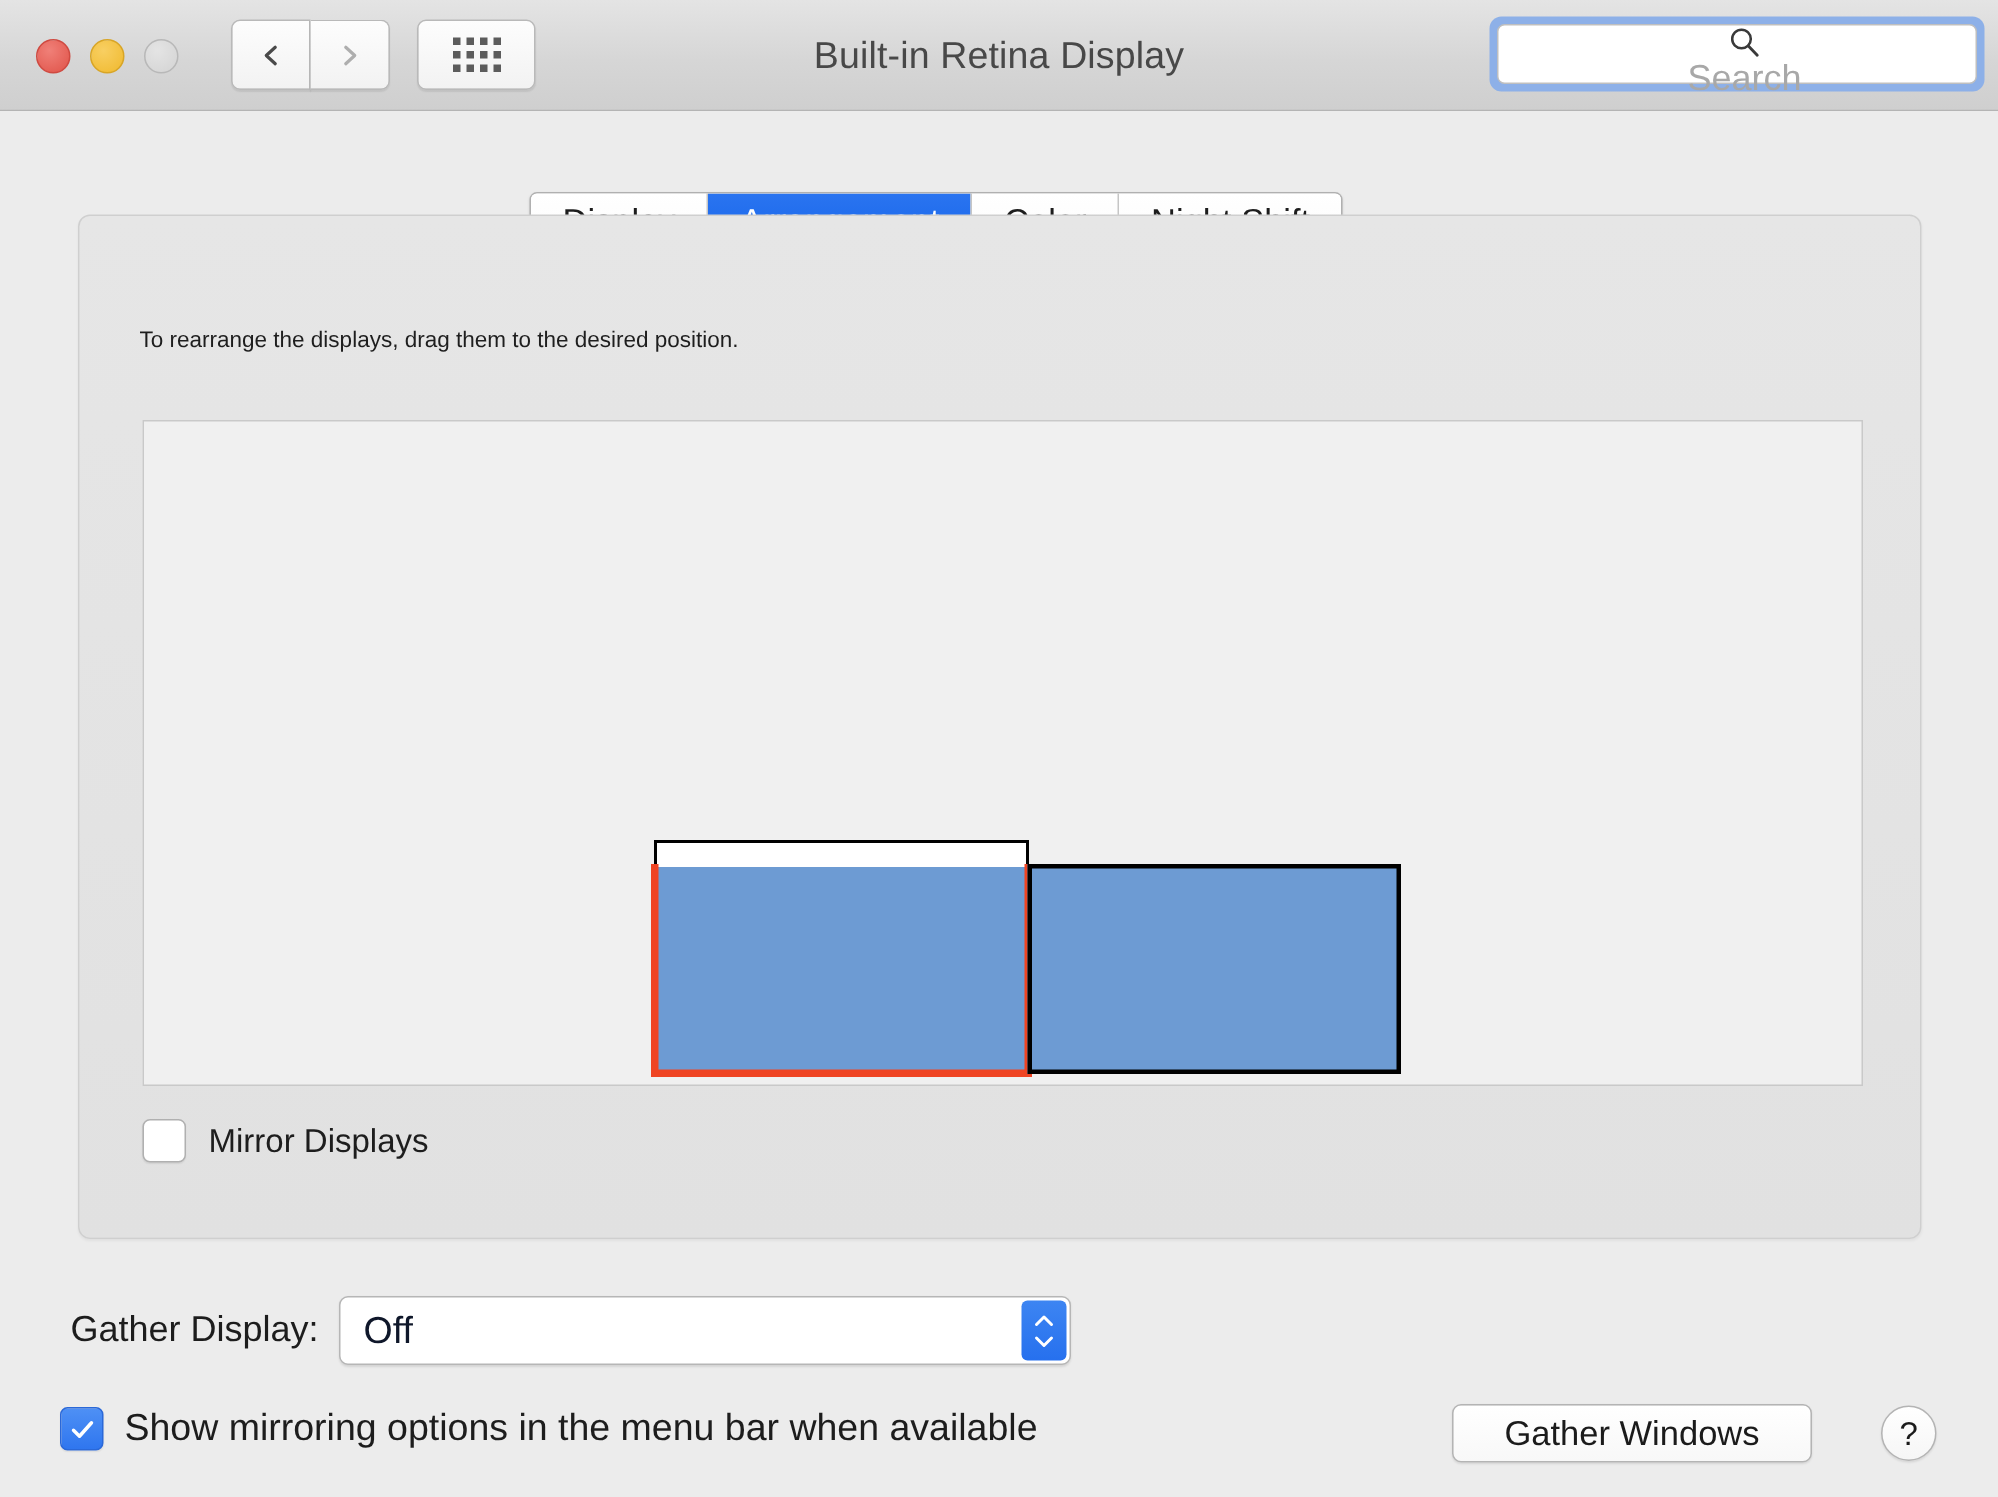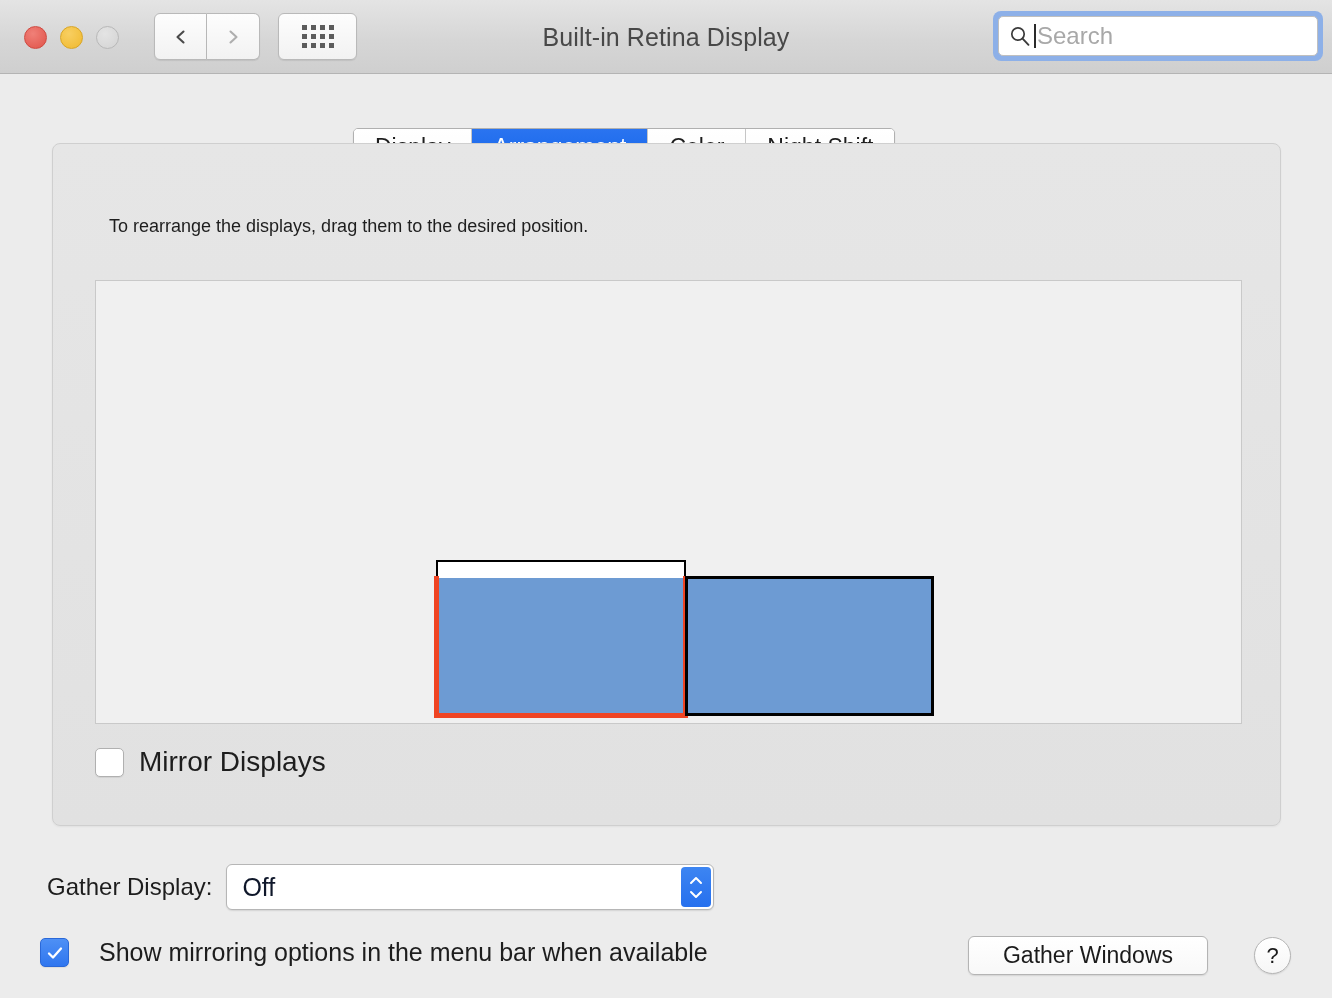--- a/index.html
+++ b/index.html
@@ -51,20 +51,21 @@
 
   
   #search-wrap {
     position:absolute; left:993px; top:11px; width:330px; height:50px;
     border-radius:8px; background:#8db0e8; padding:5px;
   }
   #search-field {
     width:100%; height:100%; border-radius:5px; background:#fff;
     border:1px solid #bfbfbf; display:flex; align-items:center; padding-left:10px;
     position:relative;
+    flex-direction:column;
   }
   #search-icon { width:22px; height:22px; flex:0 0 22px; }
   #search-caret {
     width:2px; height:24px; background:#2b2b2b; margin-left:3px; margin-right:1px;
   }
   #search-ph { font-size:24px; color:#a8a8a8; }
 
   
   #tabbar {
     position:absolute; left:353px; top:128px;
@@ -82,21 +83,21 @@
   .tab.active { background:linear-gradient(180deg,#2a74f0 0%,#1766ea 100%); color:#fff; }
 
   
   #panel {
     position:absolute; left:52px; top:143px; width:1229px; height:683px;
     background:linear-gradient(180deg,#e6e6e6 0%,#e1e1e1 100%);
     border:1px solid #cfcfcf; border-radius:8px;
     box-shadow:0 1px 2px rgba(0,0,0,.05);
   }
 
-  #hint { position:absolute; left:56px; top:68px; font-size:18px; color:#1e1e1e; line-height:29px; }
+  #hint { position:absolute; left:40px; top:68px; font-size:15px; color:#1e1e1e; line-height:29px; }
   #hint div { white-space:nowrap; }
 
   
   #canvas {
     position:absolute; left:42px; top:136px; width:1147px; height:444px;
     background:#f0f0f0; border:1px solid #c9c9c9;
   }
 
   .display { position:absolute; }
 
@@ -123,40 +124,40 @@
   #mirror-row { position:absolute; left:42px; top:602px; display:flex; align-items:center; }
   .cb {
     width:29px; height:29px; border-radius:5px; background:#fff;
     border:1px solid #b0b0b0; box-shadow:0 1px 1px rgba(0,0,0,.07);
     flex:0 0 29px;
   }
   .cb.checked {
     background:linear-gradient(180deg,#4e90f5 0%,#2f76ef 100%); border-color:#2a68d8;
     display:flex; align-items:center; justify-content:center;
   }
-  #mirror-label { margin-left:15px; font-size:28px; color:#1d1d1d; }
+  #mirror-label { margin-left:15px; font-size:22px; color:#1d1d1d; }
 
   
   #airplay-row { position:absolute; left:47px; top:864px; display:flex; align-items:center; }
   #airplay-label { font-size:24px; color:#1d1d1d; }
   #airplay-select {
     margin-left:14px; width:488px; height:46px; border-radius:6px; background:#fff;
     border:1px solid #b6b6b6; box-shadow:0 1px 1.5px rgba(0,0,0,.10);
     display:flex; align-items:center; position:relative;
   }
   #airplay-value { font-size:25px; color:#0f172a; padding-left:15px; }
   #airplay-stepper {
     position:absolute; right:2px; top:2px; width:30px; height:40px;
     background:linear-gradient(180deg,#3d85f2 0%,#2670ee 100%);
     border-radius:4px; display:flex; flex-direction:column;
     align-items:center; justify-content:center; gap:5px;
   }
 
   
-  #bottom-row { position:absolute; left:40px; top:938px; display:flex; align-items:flex-start;gap:16px; }
+  #bottom-row { position:absolute; left:40px; top:938px; display:flex; align-items:flex-start; }
   #show-mirroring-label { margin-left:14px; font-size:25px; color:#1d1d1d; white-space:nowrap; }
 
   #gather-btn {
     position:absolute; left:968px; top:936px; width:240px; height:39px;
     background:linear-gradient(180deg,#ffffff 0%,#f8f8f8 100%);
     border:1px solid #b4b4b4; border-radius:6px;
     box-shadow:0 1px 1.5px rgba(0,0,0,.10);
     display:flex; align-items:center; justify-content:center;
     font-size:23px; color:#1b1b1b;
   }

